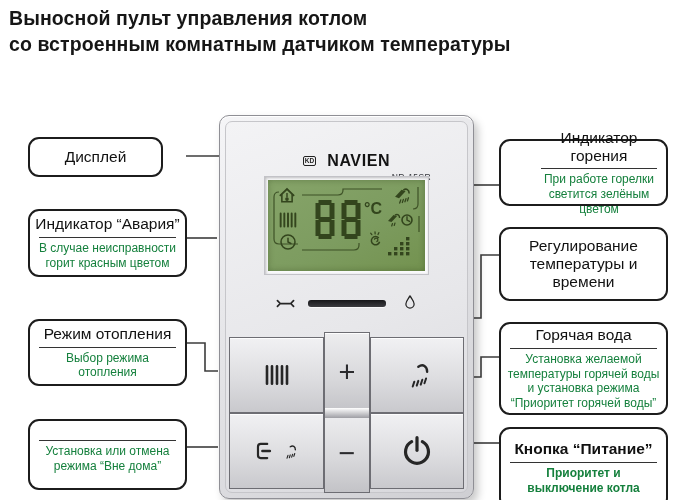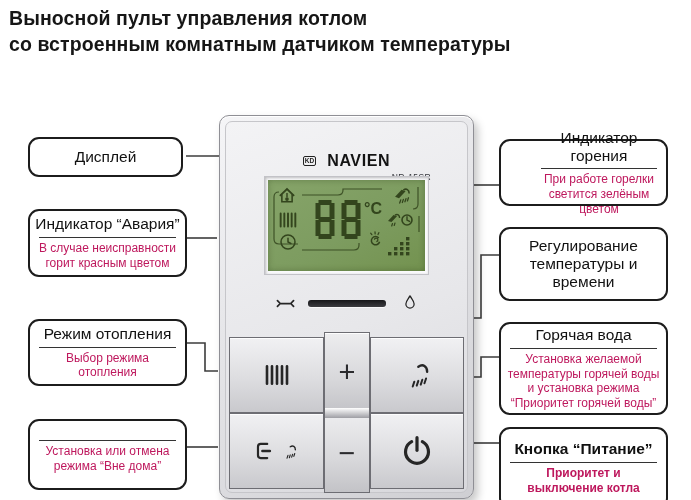--- a/index.html
+++ b/index.html
@@ -9,21 +9,21 @@
   }
   
   .main-title{position:absolute;left:9px;top:6px;font-size:19.5px;font-weight:bold;
     line-height:1.32;color:#161616;letter-spacing:.1px;}
   
   .callout{position:absolute;background:#fff;border:2px solid #1c1c1c;border-radius:11px;
     box-sizing:border-box;display:flex;flex-direction:column;justify-content:center;
     text-align:center;padding:4px 5px;}
   .callout .c-title{font-size:15.5px;color:#111;line-height:1.15;}
   .callout .c-sep{border-top:1.5px solid #333;margin:4px 4px 3px 4px;}
-  .callout .c-desc{font-size:12px;color:#be185d;line-height:1.22;}
+  .callout .c-desc{font-size:12px;color:#15803d;line-height:1.22;}
   
   #connectors{position:absolute;left:0;top:0;pointer-events:none;}
   
   .device{position:absolute;left:219px;top:115px;width:253px;height:382px;
     border-radius:10px;border:1px solid #8f8f95;
     background:linear-gradient(145deg,#f5f5f7 0%,#e4e4e7 45%,#cfcfd3 100%);
     box-shadow:4px 5px 9px rgba(0,0,0,.22), inset 0 1px 0 #ffffff;}
   .device-face{position:absolute;inset:5px;border-radius:7px;border:1px solid #c6c6ca;
     background:linear-gradient(160deg,#f3f3f5 0%,#e7e7ea 55%,#d8d8dc 100%);}
   .logo-row{position:absolute;left:0;top:36px;width:100%;display:flex;
@@ -115,21 +115,21 @@
       <path d="M186,238 H217"></path>
       <path d="M187,343 H205 V371 H218"></path>
       <path d="M187,447 H218"></path>
       <path d="M472,185 H499"></path>
       <path d="M499,255 H481 V318 H471"></path>
       <path d="M499,357 H481 V377 H471"></path>
       <path d="M472,443 H499"></path>
     </g>
   </svg>
 
-  <div class="callout" style="left:28px;top:137px;width:155px;height:40px;">
+  <div class="callout" style="left:28px;top:137px;width:135px;height:40px;">
     <div class="c-title">Дисплей</div>
   </div>
 
   <div class="callout" style="left:28px;top:209px;width:159px;height:68px;">
     <div class="c-title">Индикатор “Авария”</div>
     <div class="c-sep"></div>
     <div class="c-desc">В случае неисправности горит красным цветом</div>
   </div>
 
   <div class="callout" style="left:28px;top:319px;width:159px;height:67px;">

